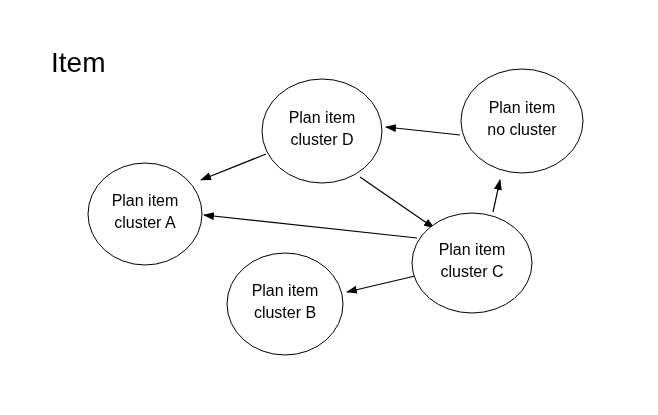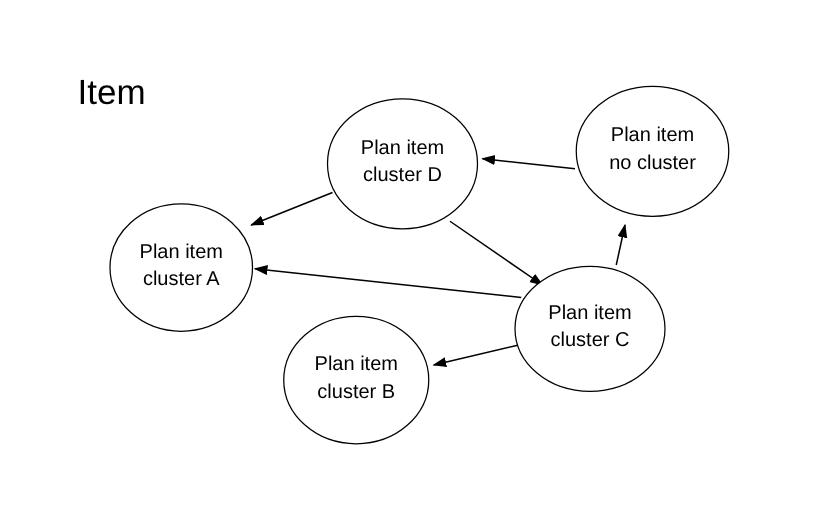--- a/index.html
+++ b/index.html
@@ -14,21 +14,21 @@
     overflow: hidden;
     font-family: "Liberation Sans", sans-serif;
   }
   .slide-title {
     position: absolute;
     left: 48px;
     top: 44px;
     font-size: 28px;
     font-weight: 400;
     color: #000000;
-    margin: 14px;
+    margin: 3px;
     letter-spacing: 0px;
   }
   .diagram-svg {
     position: absolute;
     left: 0;
     top: 0;
   }
   .node-ellipse {
     fill: #ffffff;
     stroke: #000000;

